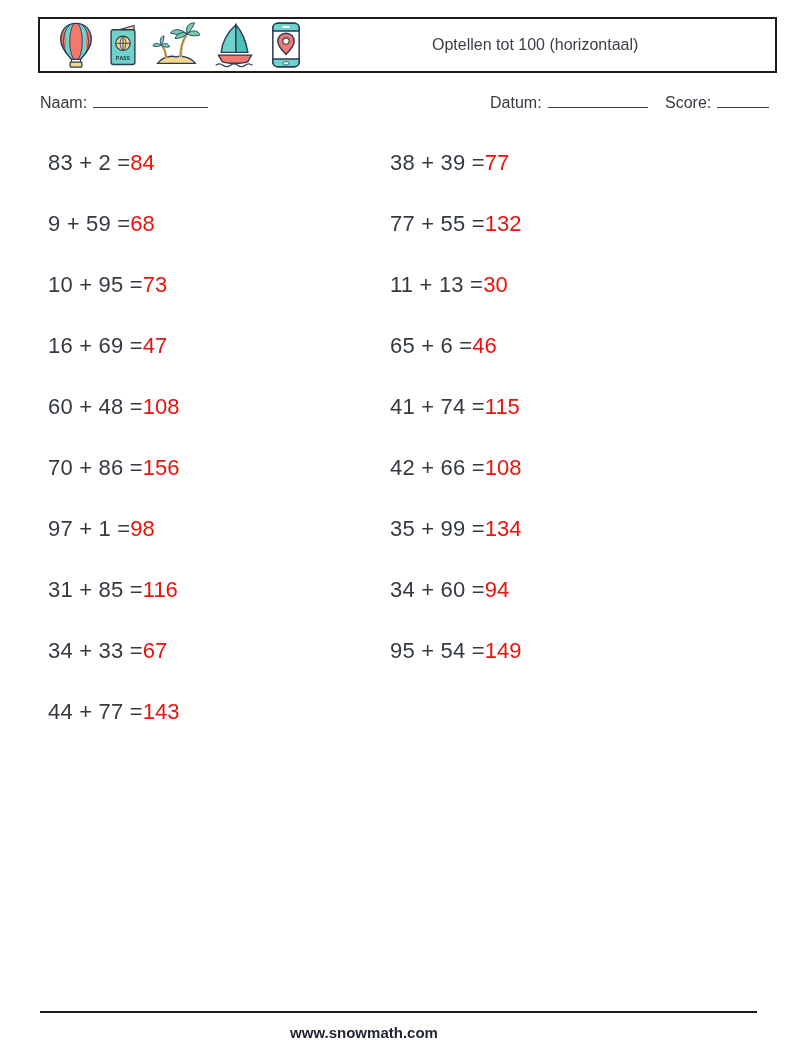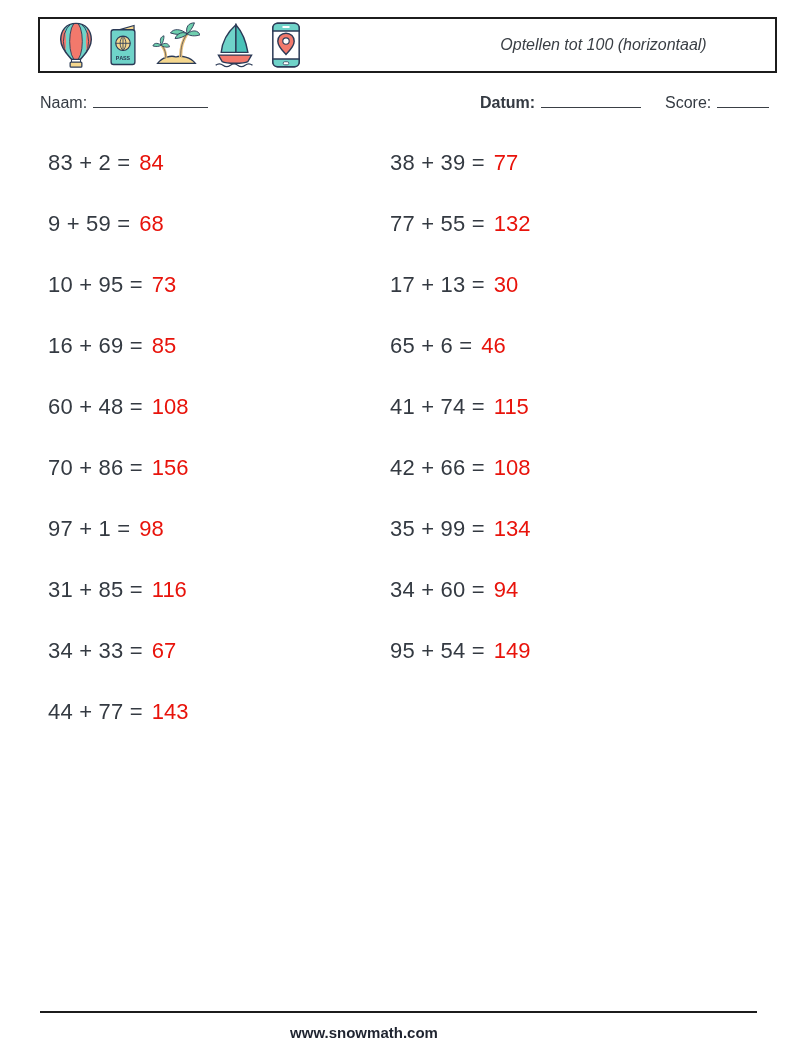--- a/index.html
+++ b/index.html
@@ -14,39 +14,39 @@
   }
   .header-box {
     position:absolute; left:38px; top:17px;
     width:735px; height:52px;
     border:2px solid #1c1c1c;
     display:flex; align-items:center;
     background:#fff;
   }
   .header-icons { display:flex; align-items:center; gap:12px; padding-left:18px; }
   .header-icons svg { display:block; }
-  .header-title-wrap { flex:1; text-align:center; padding-left:130px;font-style:italic; }
+  .header-title-wrap { flex:1; padding-left:130px; }
   .header-title { font-size:16px; color:#3a3f45; }
 
   .fields-row { position:absolute; left:0; top:92px; width:703px; height:22px; font-size:16px; }
   .field { position:absolute; top:0; white-space:nowrap; }
   .field-naam  { left:40px; }
-  .field-datum { left:480px;font-weight:bold; }
+  .field-datum { left:490px; }
   .field-score { left:665px; }
   .blank-line { display:inline-block; border-bottom:1.5px solid #3a3f45; height:15px; vertical-align:baseline; margin-left:6px; }
   .line-naam  { width:115px; }
   .line-datum { width:100px; }
   .line-score { width:52px; }
 
   .problems-col { position:absolute; top:132px; }
   .col-left  { left:48px;  width:330px; }
   .col-right { left:390px; width:330px; }
   .problem-row { height:61px; display:flex; align-items:center; font-size:22px; }
   .expr { color:#343a42; letter-spacing:0.2px; }
-  .ans  { color:#e8130b; margin-left:9px; }
+  .ans  { color:#e8130b; margin-left:0; }
 
   .footer-divider {
     position:absolute; left:40px; top:1011px; width:717px;
     border-top:2px solid #1c1c1c;
   }
   .footer-url {
     position:absolute; left:0; top:1024px; width:728px;
     text-align:center; font-size:15px; font-weight:bold; color:#1f2430;
   }
 </style>
@@ -148,21 +148,21 @@
     <div class="problem-row">
         <span class="expr">9 + 59 =</span>
         <span class="ans">68</span>
       </div>
     <div class="problem-row">
         <span class="expr">10 + 95 =</span>
         <span class="ans">73</span>
       </div>
     <div class="problem-row">
         <span class="expr">16 + 69 =</span>
-        <span class="ans">85</span>
+        <span class="ans">47</span>
       </div>
     <div class="problem-row">
         <span class="expr">60 + 48 =</span>
         <span class="ans">108</span>
       </div>
     <div class="problem-row">
         <span class="expr">70 + 86 =</span>
         <span class="ans">156</span>
       </div>
     <div class="problem-row">
@@ -186,21 +186,21 @@
   <div class="problems-col col-right">
     <div class="problem-row">
         <span class="expr">38 + 39 =</span>
         <span class="ans">77</span>
       </div>
     <div class="problem-row">
         <span class="expr">77 + 55 =</span>
         <span class="ans">132</span>
       </div>
     <div class="problem-row">
-        <span class="expr">17 + 13 =</span>
+        <span class="expr">11 + 13 =</span>
         <span class="ans">30</span>
       </div>
     <div class="problem-row">
         <span class="expr">65 + 6 =</span>
         <span class="ans">46</span>
       </div>
     <div class="problem-row">
         <span class="expr">41 + 74 =</span>
         <span class="ans">115</span>
       </div>

